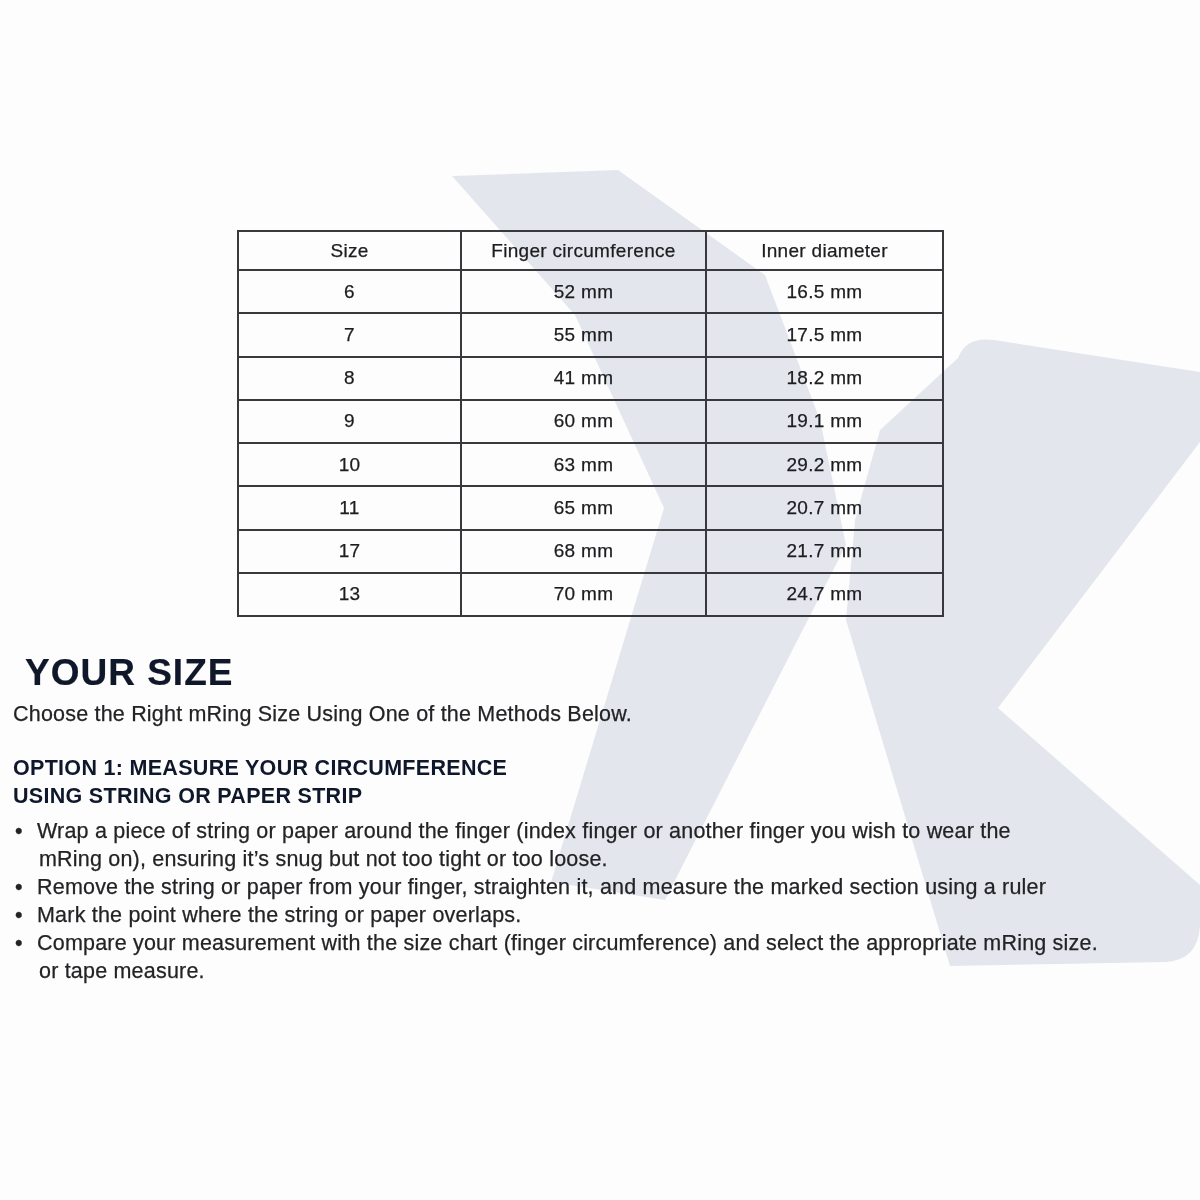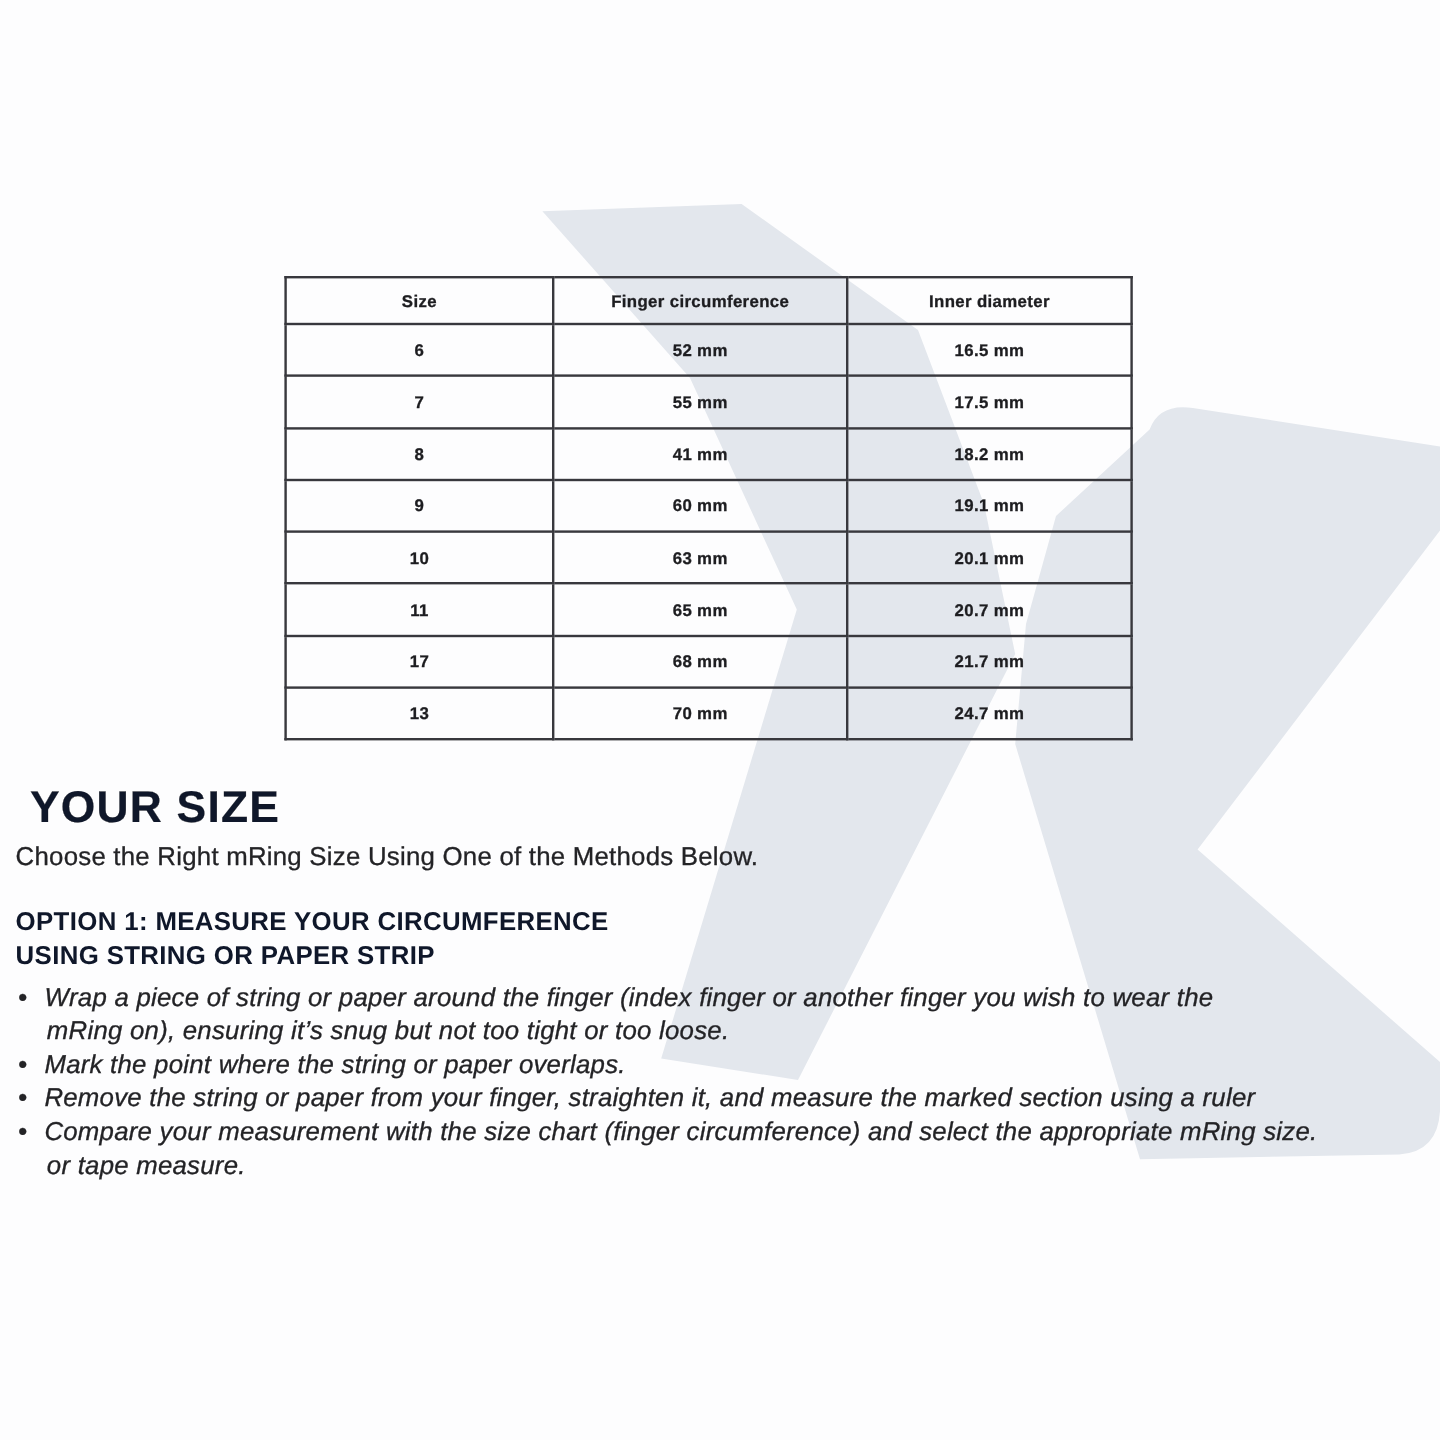--- a/index.html
+++ b/index.html
@@ -18,21 +18,21 @@
   
   .size-table {
     position:absolute; left:237px; top:230px;
     width:705px; height:387px;
     border-collapse:collapse; table-layout:fixed;
     background:transparent;
   }
   .size-table th, .size-table td {
     border:2px solid #38383d;
     text-align:center; vertical-align:middle;
-    font-size:14px; font-weight:700;
+    font-size:19px; font-weight:400;
     letter-spacing:0.3px;
     color:#1d1d20;
     -webkit-text-stroke:0.25px #1d1d20;
     padding:0;
     margin-left:26px;
   }
   .size-table thead tr { height:39px; }
   .size-table tbody tr { height:43px; }
   .col-size { width:223px; }
   .col-circ { width:245px; }
@@ -56,21 +56,21 @@
     font-size:21.5px; font-weight:700; letter-spacing:0.3px;
     line-height:28px; color:#0f172a;
   }
   .bullets {
     position:absolute; left:0; top:817px;
     font-size:21.5px; font-weight:500; letter-spacing:0.2px;
     line-height:28px; color:#232326;
     -webkit-text-stroke:0.25px #232326;
     width:1180px;
   }
-  .bullet-line { white-space:nowrap;font-style:italic; }
+  .bullet-line { white-space:nowrap; }
   .bullet-line .marker { display:inline-block; width:22px; padding-left:2px; }
   .bullet-line.cont { padding-left:26px; }
 </style>
 </head>
 <body>
 
 <div class="page">
 
   <svg class="watermark" viewBox="0 0 1200 1200" aria-hidden="true">
     <path d="M452,176 L618,170 L765,275 L820,420 L846,545 L665,900 L551,882 L664,508 L575,315 Z" fill="#e3e7ed"></path>
@@ -107,21 +107,21 @@
         <td>18.2 mm</td>
       </tr>
       <tr>
         <td>9</td>
         <td>60 mm</td>
         <td>19.1 mm</td>
       </tr>
       <tr>
         <td>10</td>
         <td>63 mm</td>
-        <td>20.1 mm</td>
+        <td>29.2 mm</td>
       </tr>
       <tr>
         <td>11</td>
         <td>65 mm</td>
         <td>20.7 mm</td>
       </tr>
       <tr>
         <td>17</td>
         <td>68 mm</td>
         <td>21.7 mm</td>
@@ -145,25 +145,25 @@
       <div>USING STRING OR PAPER STRIP</div>
     </div>
 
     <div class="bullets">
       <div class="bullet-line">
         <span class="marker">•</span><span>Wrap a piece of string or paper around the finger (index finger or another finger you wish to wear the</span>
       </div>
       <div class="bullet-line cont">mRing on), ensuring it’s snug but not too tight or too loose.</div>
 
       <div class="bullet-line">
-        <span class="marker">•</span><span>Mark the point where the string or paper overlaps.</span>
+        <span class="marker">•</span><span>Remove the string or paper from your finger, straighten it, and measure the marked section using a ruler</span>
       </div>
 
       <div class="bullet-line">
-        <span class="marker">•</span><span>Remove the string or paper from your finger, straighten it, and measure the marked section using a ruler</span>
+        <span class="marker">•</span><span>Mark the point where the string or paper overlaps.</span>
       </div>
       <div class="bullet-line">
         <span class="marker">•</span><span>Compare your measurement with the size chart (finger circumference) and select the appropriate mRing size.</span>
       </div>
 
       <div class="bullet-line cont">or tape measure.</div>
     </div>
 
   </div>
 </div>

